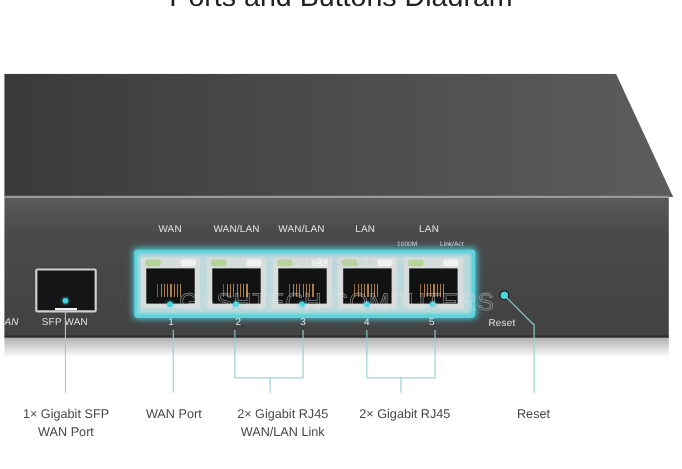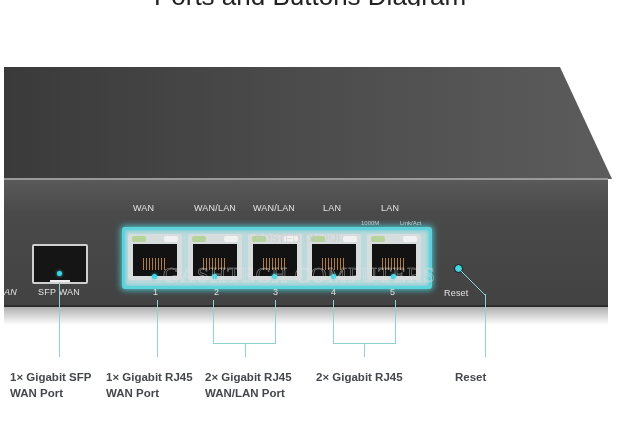--- a/index.html
+++ b/index.html
@@ -74,26 +74,26 @@
       background: #3fd6e2; border-radius: 50%; box-shadow: 0 0 3px #3fd6e2;
     }
     .reset-hole {
       position: absolute; left: 454px; top: 264px; width: 7px; height: 7px;
       border-radius: 50%; background: #3fd6e2; border: 1px solid #111;
     }
     .watermark {
       position: absolute; color: rgba(220,220,220,0.35); white-space: nowrap; pointer-events: none;
     }
     .wm-main { left: 163px; top: 262px; font-size: 22px; letter-spacing: 1px;
-      -webkit-text-stroke: 0.6px rgba(230,230,230,0.55); color: transparent; font-family: Liberation Serif, serif; }
+      -webkit-text-stroke: 0.6px rgba(230,230,230,0.55); color: transparent; }
     .wm-small { left: 255px; top: 232px; font-size: 11px; color: rgba(200,200,200,0.5); }
     .line { position: absolute; background: #8fd0d2; }
     .caption {
       position: absolute; top: 369px; color: #44484c; font-size: 11.5px; line-height: 16px;
-      white-space: nowrap; font-weight: bold;
+      text-align: center; white-space: nowrap;
     }
   </style>
 </head>
 <body>
 
 <div class="top-cropped-text">Ports and Buttons Diagram</div>
 
 <svg class="device-top" viewBox="0 0 620 112" width="620" height="112">
   <defs>
     <linearGradient id="topg" x1="0" y1="0" x2="1" y2="0">
@@ -109,21 +109,21 @@
 <div class="device-shadow"></div>
 
 <div class="port-label" style="left:4px; top:287px;font-style:italic;">AN</div>
 
 <div class="sfp">
   <div class="dot"></div>
   <div class="bar"></div>
 </div>
 <div class="port-label" style="left:38px; top:287px;">SFP WAN</div>
 
-<div class="port-label" style="left:133px; top:203px;">WAN</div>
+<div class="port-label" style="left:144px; top:203px;">WAN</div>
 <div class="port-label" style="left:194px; top:203px;">WAN/LAN</div>
 <div class="port-label" style="left:253px; top:203px;">WAN/LAN</div>
 <div class="port-label" style="left:323px; top:203px;">LAN</div>
 <div class="port-label" style="left:381px; top:203px;">LAN</div>
 <div class="led-label" style="left:361px; top:220px;">1000M</div>
 <div class="led-label" style="left:400px; top:220px;">Link/Act</div>
 
 <div class="rj45-group">
   <div class="rj45" style="left:3px;">
     <div class="led-l"></div>
@@ -192,26 +192,25 @@
 <div class="line" style="left:485px; top:294px; width:1px; height:63px;"></div>
 <svg style="position:absolute; left:458px; top:268px;" width="30" height="30">
   <line x1="0" y1="0" x2="27" y2="27" stroke="#8fd0d2" stroke-width="1"></line>
 </svg>
 
 <div class="caption" style="left:10px; width:100px;">
   <div>1× Gigabit SFP</div>
     <div>WAN Port</div>
 </div>
 <div class="caption" style="left:106px; width:104px;">
-  <div>1× Gigabit RJ45</div>
     <div>WAN Port</div>
 </div>
 <div class="caption" style="left:205px; width:104px;">
   <div>2× Gigabit RJ45</div>
-    <div>WAN/LAN Port</div>
+    <div>WAN/LAN Link</div>
 </div>
 <div class="caption" style="left:316px; width:104px;">
   <div>2× Gigabit RJ45</div>
 </div>
 <div class="caption" style="left:455px; width:60px;">
   <div>Reset</div>
     <div></div>
 </div>
 
 </body></html>

